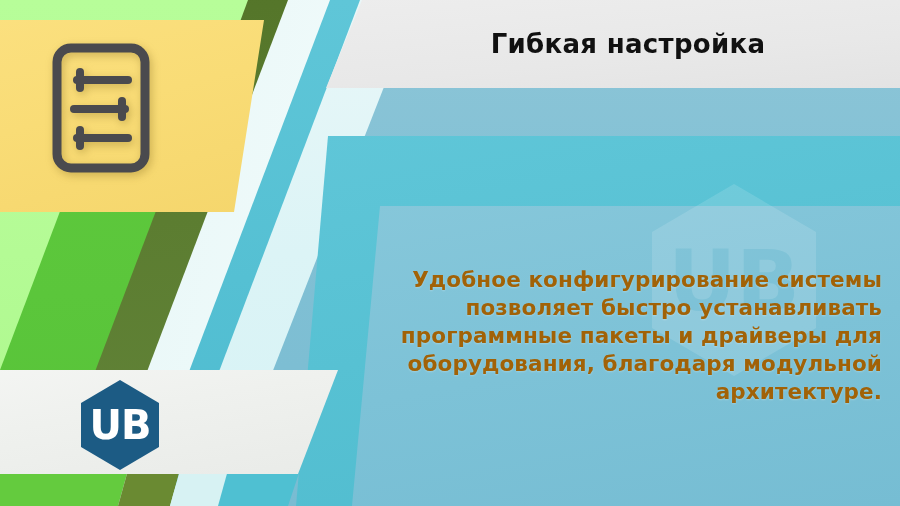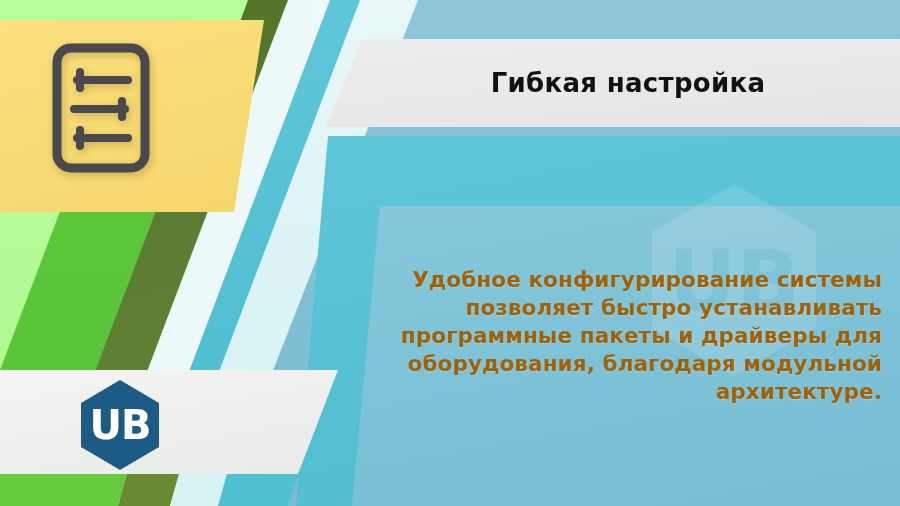--- a/index.html
+++ b/index.html
@@ -114,21 +114,20 @@
   
   .title-banner {
     position: absolute;
     left: 326px;
     top: 0;
     width: 574px;
     height: 104px;
     background: linear-gradient(175deg, #ededed 0%, #e8e8e8 55%, #e2e2e2 100%);
     clip-path: polygon(36px 0, 574px 0, 574px 88px, 0 88px);
     box-shadow: 2px 4px 9px rgba(0,0,0,0.20);
-    margin-top: 39px;
   }
   .title-text {
     position: absolute;
     left: 0;
     top: 0;
     width: 574px;
     height: 88px;
     display: flex;
     align-items: center;
     justify-content: center;

